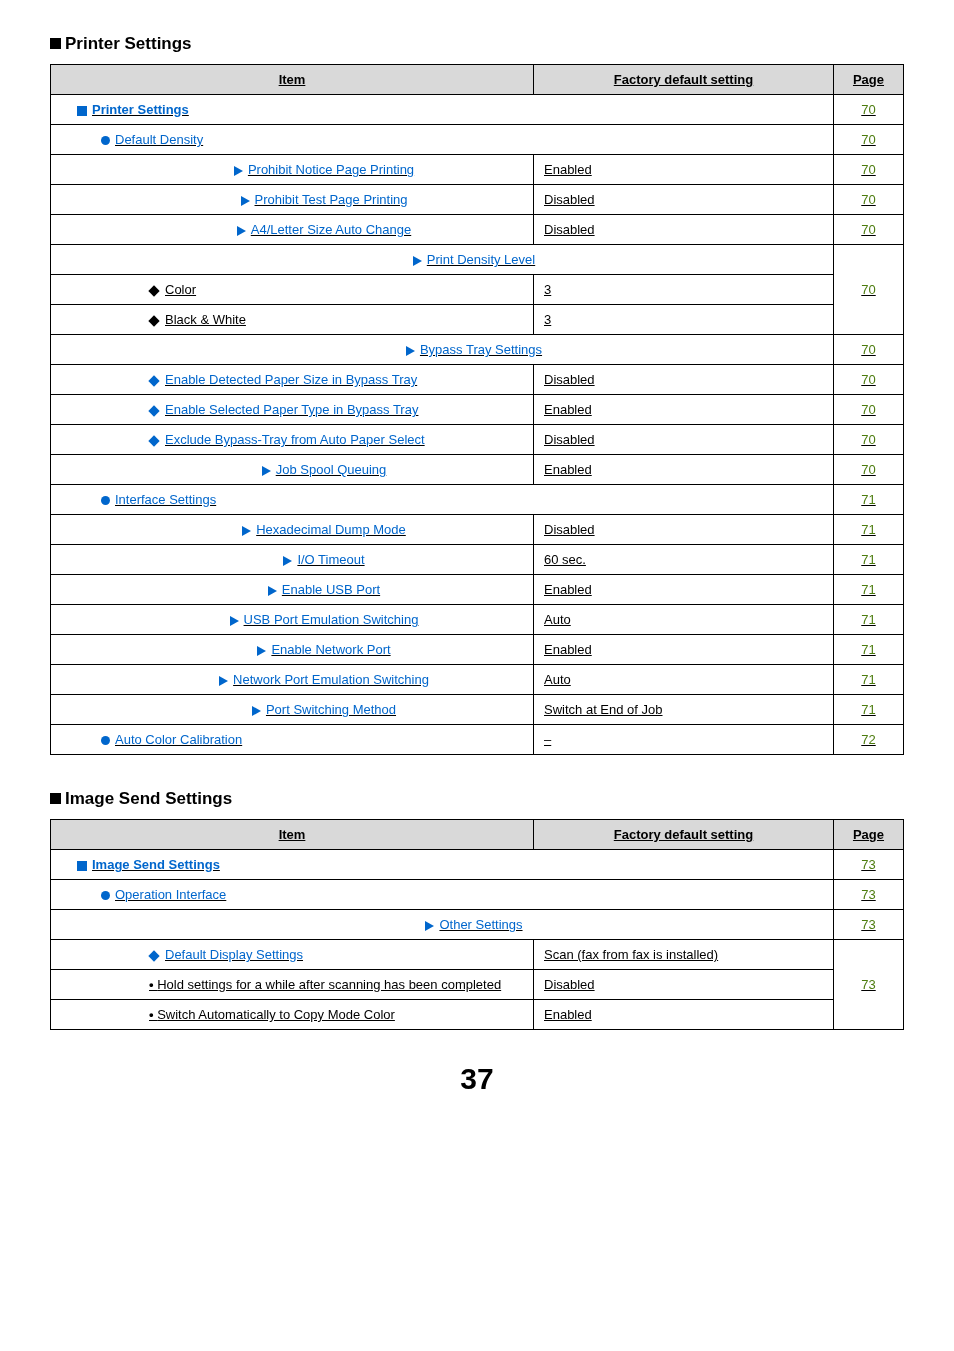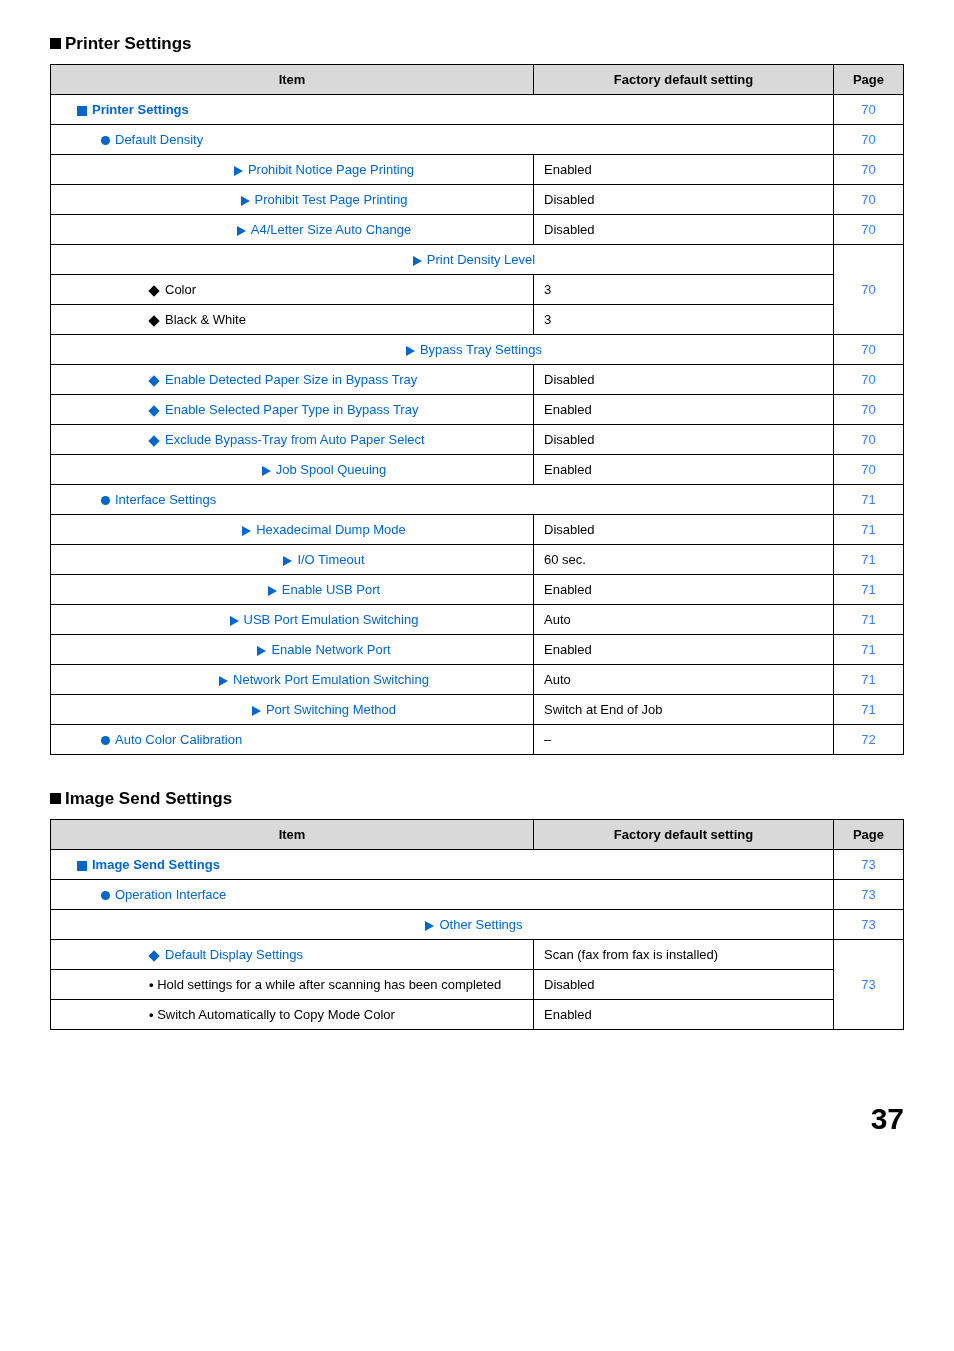--- a/index.html
+++ b/index.html
@@ -22,38 +22,39 @@
     width: 11px;
     height: 11px;
     background: #000;
     margin-right: 4px;
     vertical-align: baseline;
   }
   table {
     border-collapse: collapse;
     width: 100%;
     table-layout: fixed;
+    text-decoration: underline;
   }
   th, td {
     border: 1px solid #000;
     padding: 7px 10px;
     text-align: left;
     vertical-align: top;
     font-size: 13px;
   }
   th {
     background: #d9d9d9;
     font-weight: bold;
     text-align: center;
   }
   col.col-item    { width: auto; }
   col.col-factory { width: 300px; }
   col.col-page    { width: 70px; }
 
-  .page-col { text-align: center; color: #3b82f6; }
+  .page-col { text-align: center; color: #4d7c0f; }
 
   .link { color: #0066cc; }
 
   .indent1 { padding-left: 16px; }
   .indent2 { padding-left: 40px; }
   .indent3 { padding-left: 64px; text-align: center; }
   .indent4 { padding-left: 88px; }
 
   .marker-square-blk,
   .marker-square-blue,
@@ -75,24 +76,24 @@
   }
   .marker-diamond {
     width:8px; height:8px; background:#0066cc; transform:rotate(45deg);
     margin-right:7px; margin-left:1px;
   }
   .marker-diamond.black { background:#000; }
   .marker-dot-text { font-weight:bold; }
 
   .gap { height: 30px; }
   .page-number {
-    text-align: right;
+    text-align: center;
     font-size: 30px;
     font-weight: bold;
-    margin-top: 72px;
+    margin-top: 32px;
   }
 </style>
 </head>
 <body>
 
 <div id="root">
     <div class="section-title"><span class="black-square"></span><span>Printer Settings</span></div>
     <table>
       <colgroup>
         <col class="col-item">

